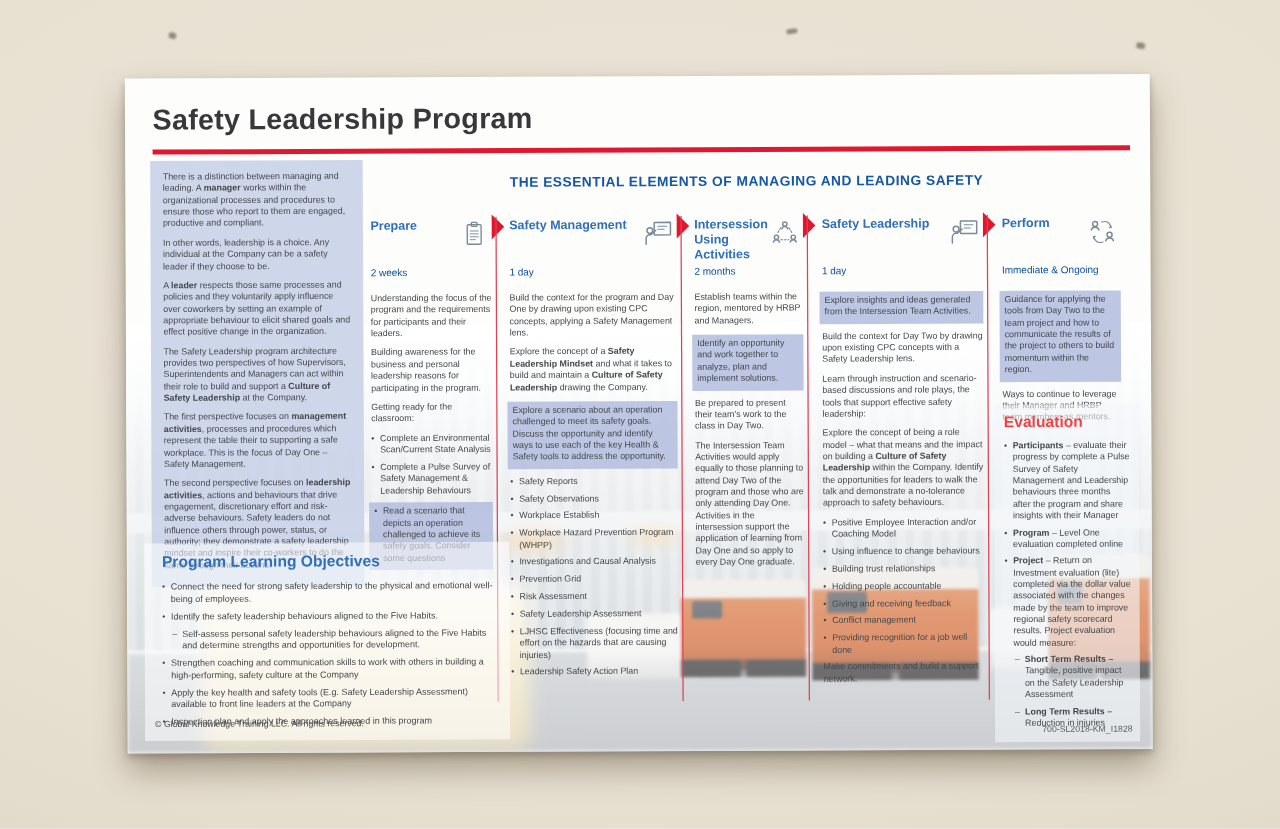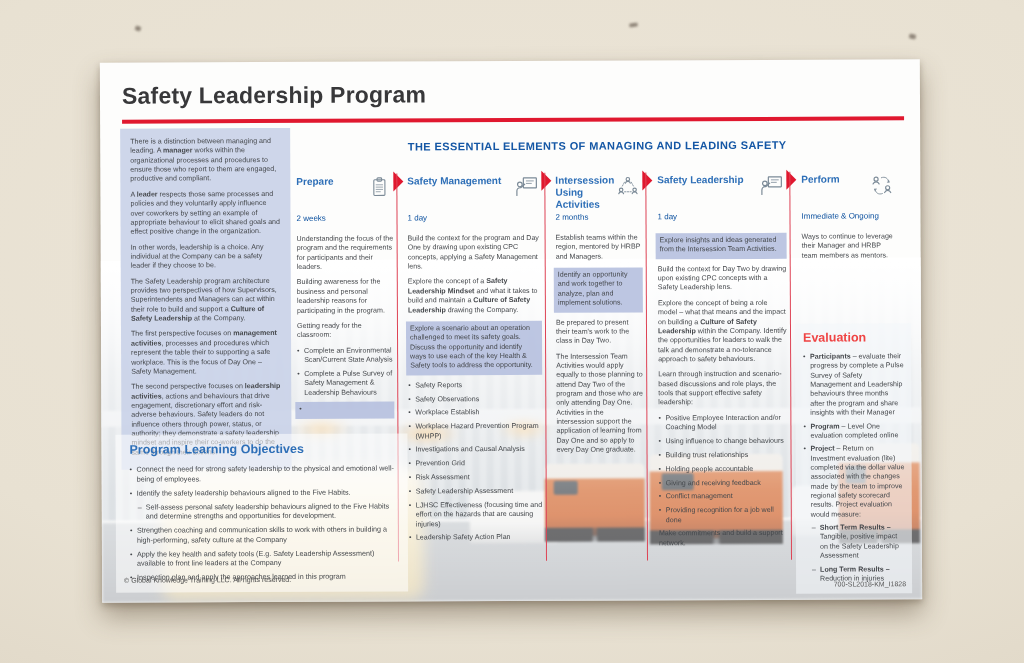--- a/index.html
+++ b/index.html
@@ -127,22 +127,22 @@
     <div class="truck orange t3"></div>
     <div class="fg-vehicle"></div>
     <div class="veil"></div>
   </div>
 
   <div class="page-title">Safety Leadership Program</div>
   <div class="red-rule"></div>
 
   <div class="intro-panel flow">
       <div class="blk p"><span class="tx"><span>There is a distinction between managing and leading. A </span><span class="b">manager</span><span> works within the organizational processes and procedures to ensure those who report to them are engaged, productive and compliant.</span></span></div>
+      <div class="blk p"><span class="tx"><span>In other words, leadership is a choice. Any individual at the Company can be a safety leader if they choose to be.</span></span></div>
       <div class="blk p"><span class="tx"><span>A </span><span class="b">leader</span><span> respects those same processes and policies and they voluntarily apply influence over coworkers by setting an example of appropriate behaviour to elicit shared goals and effect positive change in the organization.</span></span></div>
-      <div class="blk p"><span class="tx"><span>In other words, leadership is a choice. Any individual at the Company can be a safety leader if they choose to be.</span></span></div>
       <div class="blk p"><span class="tx"><span>The Safety Leadership program architecture provides two perspectives of how Supervisors, Superintendents and Managers can act within their role to build and support a </span><span class="b">Culture of Safety Leadership</span><span> at the Company.</span></span></div>
       <div class="blk p"><span class="tx"><span>The first perspective focuses on </span><span class="b">management activities</span><span>, processes and procedures which represent the table their to supporting a safe workplace. This is the focus of Day One – Safety Management.</span></span></div>
       <div class="blk p"><span class="tx"><span>The second perspective focuses on </span><span class="b">leadership activities</span><span>, actions and behaviours that drive engagement, discretionary effort and risk-adverse behaviours. Safety leaders do not influence others through power, status, or authority; they demonstrate a safety leadership mindset and inspire their co-workers to do the same through their actions.</span></span></div>
     </div>
 
   <div class="essential">THE ESSENTIAL ELEMENTS OF MANAGING AND LEADING SAFETY</div>
 
   <div class="columns">
 
     <div class="col c1">
@@ -167,20 +167,21 @@
           <div class="blk li">
             <span class="marker">•</span>
             <span class="tx"><span>Complete an Environmental Scan/Current State Analysis</span></span>
           </div>
           <div class="blk li">
             <span class="marker">•</span>
             <span class="tx"><span>Complete a Pulse Survey of Safety Management &amp; Leadership Behaviours</span></span>
           </div>
           <div class="blk li hl">
             <span class="marker">•</span>
+            <span class="tx"><span>Read a scenario that depicts an operation challenged to achieve its safety goals. Consider some questions</span></span>
           </div>
         </div>
     </div>
 
     <div class="divider">
       <div class="arrow"></div>
       <div class="line"></div>
     </div>
 
     <div class="col c2">
@@ -290,22 +291,22 @@
             <path d="M3.5 21.5 v-4.5 a3.2 3.2 0 0 1 3.2-3.2 h0.6 l4-3.5"></path>
             <line x1="13" y1="7" x2="20" y2="7" stroke-width="0.8"></line>
             <line x1="13" y1="9.5" x2="18" y2="9.5" stroke-width="0.8"></line>
           </svg>
         </span>
       </div>
       <div class="duration">1 day</div>
       <div class="flow">
           <div class="blk p hl"><span class="tx"><span>Explore insights and ideas generated from the Intersession Team Activities.</span></span></div>
           <div class="blk p"><span class="tx"><span>Build the context for Day Two by drawing upon existing CPC concepts with a Safety Leadership lens.</span></span></div>
+          <div class="blk p"><span class="tx"><span>Learn through instruction and scenario-based discussions and role plays, the tools that support effective safety leadership:</span></span></div>
           <div class="blk p"><span class="tx"><span>Explore the concept of being a role model – what that means and the impact on building a </span><span class="b">Culture of Safety Leadership</span><span> within the Company. Identify the opportunities for leaders to walk the talk and demonstrate a no-tolerance approach to safety behaviours.</span></span></div>
-          <div class="blk p"><span class="tx"><span>Learn through instruction and scenario-based discussions and role plays, the tools that support effective safety leadership:</span></span></div>
           <div class="blk li">
             <span class="marker">•</span>
             <span class="tx"><span>Positive Employee Interaction and/or Coaching Model</span></span>
           </div>
           <div class="blk li">
             <span class="marker">•</span>
             <span class="tx"><span>Using influence to change behaviours</span></span>
           </div>
           <div class="blk li">
             <span class="marker">•</span>
@@ -347,20 +348,21 @@
               <path d="M15.8 20.5 a3.4 3.4 0 0 1 6.4 0"></path>
             <path d="M12.5 5 c4-1.5 7 0.5 7.5 4.5" stroke-width="0.9"></path>
             <path d="M20.5 9.5 l-0.5-1.8 M20.5 9.5 l-1.8 0.2" stroke-width="0.9"></path>
             <path d="M13.5 21.5 c-4 1.5 -7 -0.5 -7.5 -4.5" stroke-width="0.9"></path>
             <path d="M5.5 17 l0.5 1.8 M5.5 17 l1.8 -0.2" stroke-width="0.9"></path>
           </svg>
         </span>
       </div>
       <div class="duration">Immediate &amp; Ongoing</div>
       <div class="flow">
+          <div class="blk p hl"><span class="tx"><span>Guidance for applying the tools from Day Two to the team project and how to communicate the results of the project to others to build momentum within the region.</span></span></div>
           <div class="blk p"><span class="tx"><span>Ways to continue to leverage their Manager and HRBP team members as mentors.</span></span></div>
         </div>
     </div>
 
   </div>
 
   <div class="plo-panel">
     <div class="plo-title">Program Learning Objectives</div>
     <div class="flow">
         <div class="blk li">

